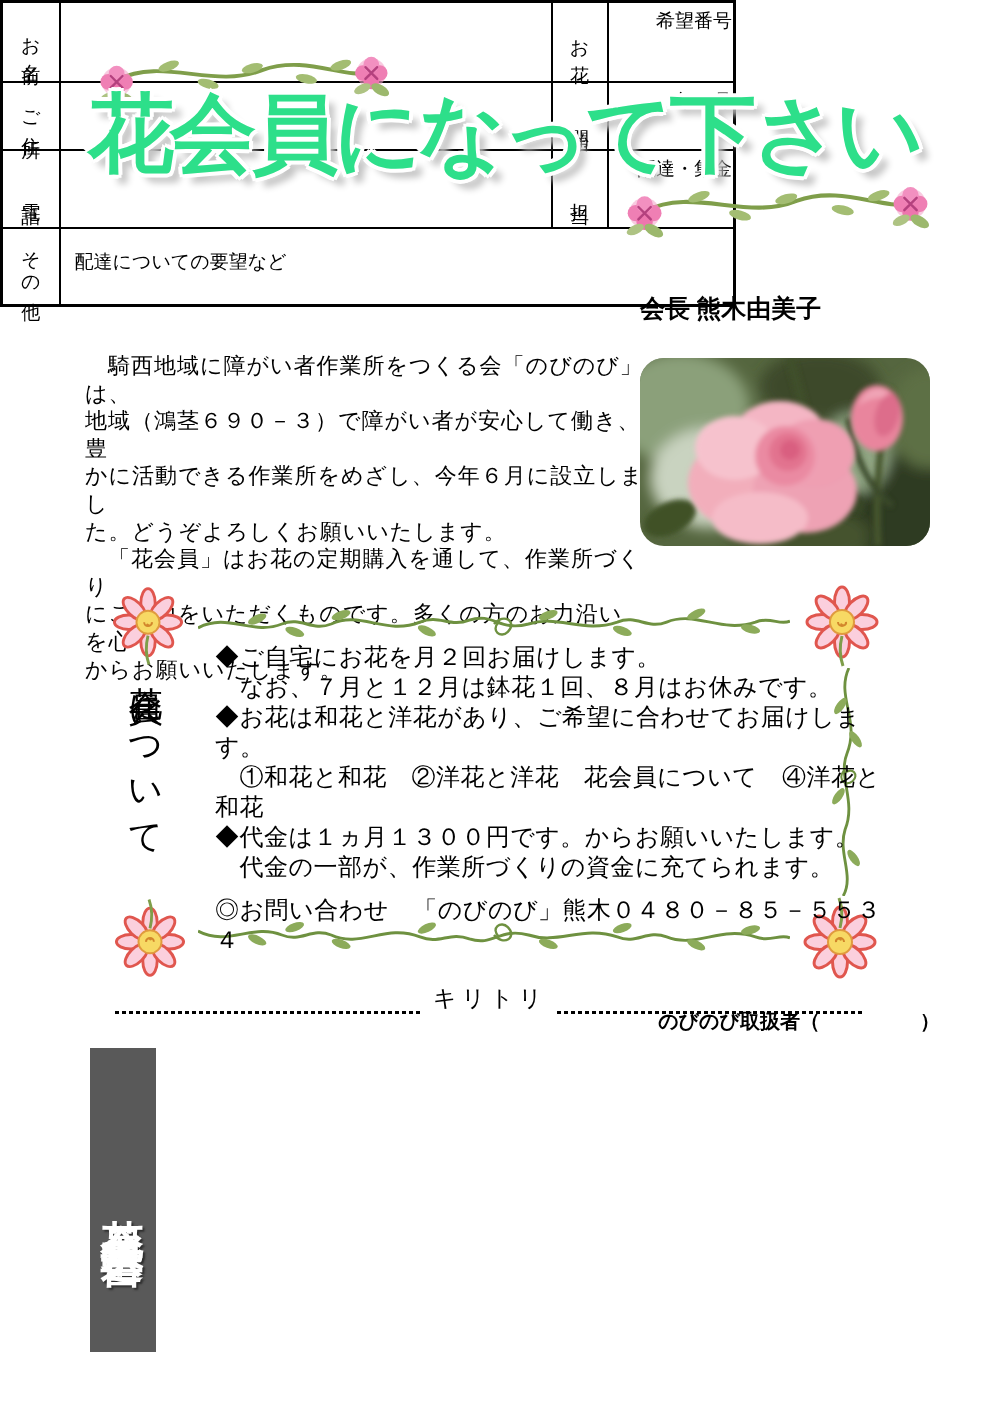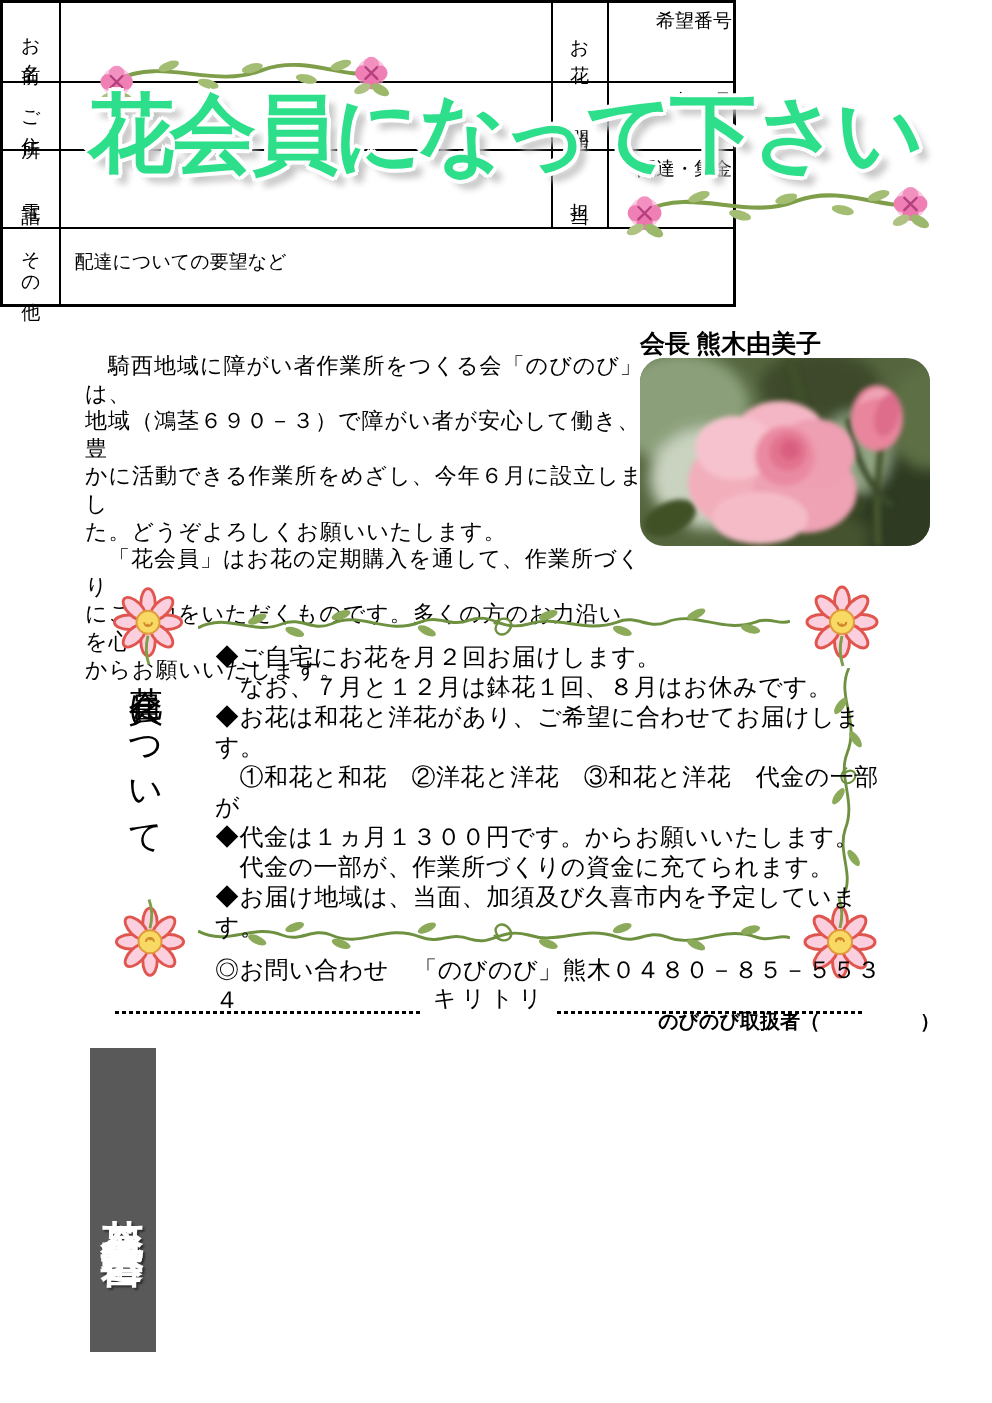--- a/index.html
+++ b/index.html
@@ -16,21 +16,21 @@
     text-shadow:
       -3px -3px 0 #fff, 3px -3px 0 #fff, -3px 3px 0 #fff, 3px 3px 0 #fff,
       -4px 0 0 #fff, 4px 0 0 #fff, 0 -4px 0 #fff, 0 4px 0 #fff,
       9px 9px 7px #c2c2c2;
   }
 
   
   .org-line{left:185px;top:260px;font-family:"Liberation Serif",serif;
     font-size:24px;font-weight:bold;white-space:nowrap;}
   .president-line{left:640px;top:292px;font-family:"Liberation Serif",serif;
-    font-size:25px;font-weight:bold;white-space:nowrap;margin-top:35px;}
+    font-size:25px;font-weight:bold;white-space:nowrap;}
 
   
   .intro-text{left:85px;top:352px;width:560px;
     font-family:"Liberation Serif",serif;font-size:22px;line-height:27.6px;
     letter-spacing:1px;white-space:pre-line;}
   .rose-photo{left:640px;top:358px;width:290px;height:188px;}
 
   
   .box-title-vertical{left:122px;top:660px;height:260px;
     writing-mode:vertical-rl;text-orientation:upright;
@@ -223,24 +223,23 @@
     <svg class="abs" style="left:828px;top:668px" width="38" height="228">
         <use href="#vvine"></use>
       </svg>
 
     <div class="abs box-title-vertical">花会員について</div>
 
     <div class="abs box-lines">
       <div>◆ご自宅にお花を月２回お届けします。</div>
       <div>　なお、７月と１２月は鉢花１回、８月はお休みです。</div>
       <div>◆お花は和花と洋花があり、ご希望に合わせてお届けします。</div>
-      <div>　①和花と和花　②洋花と洋花　③和花と洋花　代金の一部が</div>
+      <div>　①和花と和花　②洋花と洋花　花会員について　④洋花と和花</div>
       <div>◆代金は１ヵ月１３００円です。からお願いいたします。</div>
       <div>　代金の一部が、作業所づくりの資金に充てられます。</div>
-      <div>◆お届け地域は、当面、加須及び久喜市内を予定しています。</div>
       <div class="box-contact">◎お問い合わせ　「のびのび」熊木０４８０－８５－５５３４</div>
     </div>
   </div>
 
   <div class="abs cutline">
     <div class="cut-dash"></div>
     <div class="cut-label">キリトリ</div>
     <div class="cut-dash"></div>
   </div>
 

